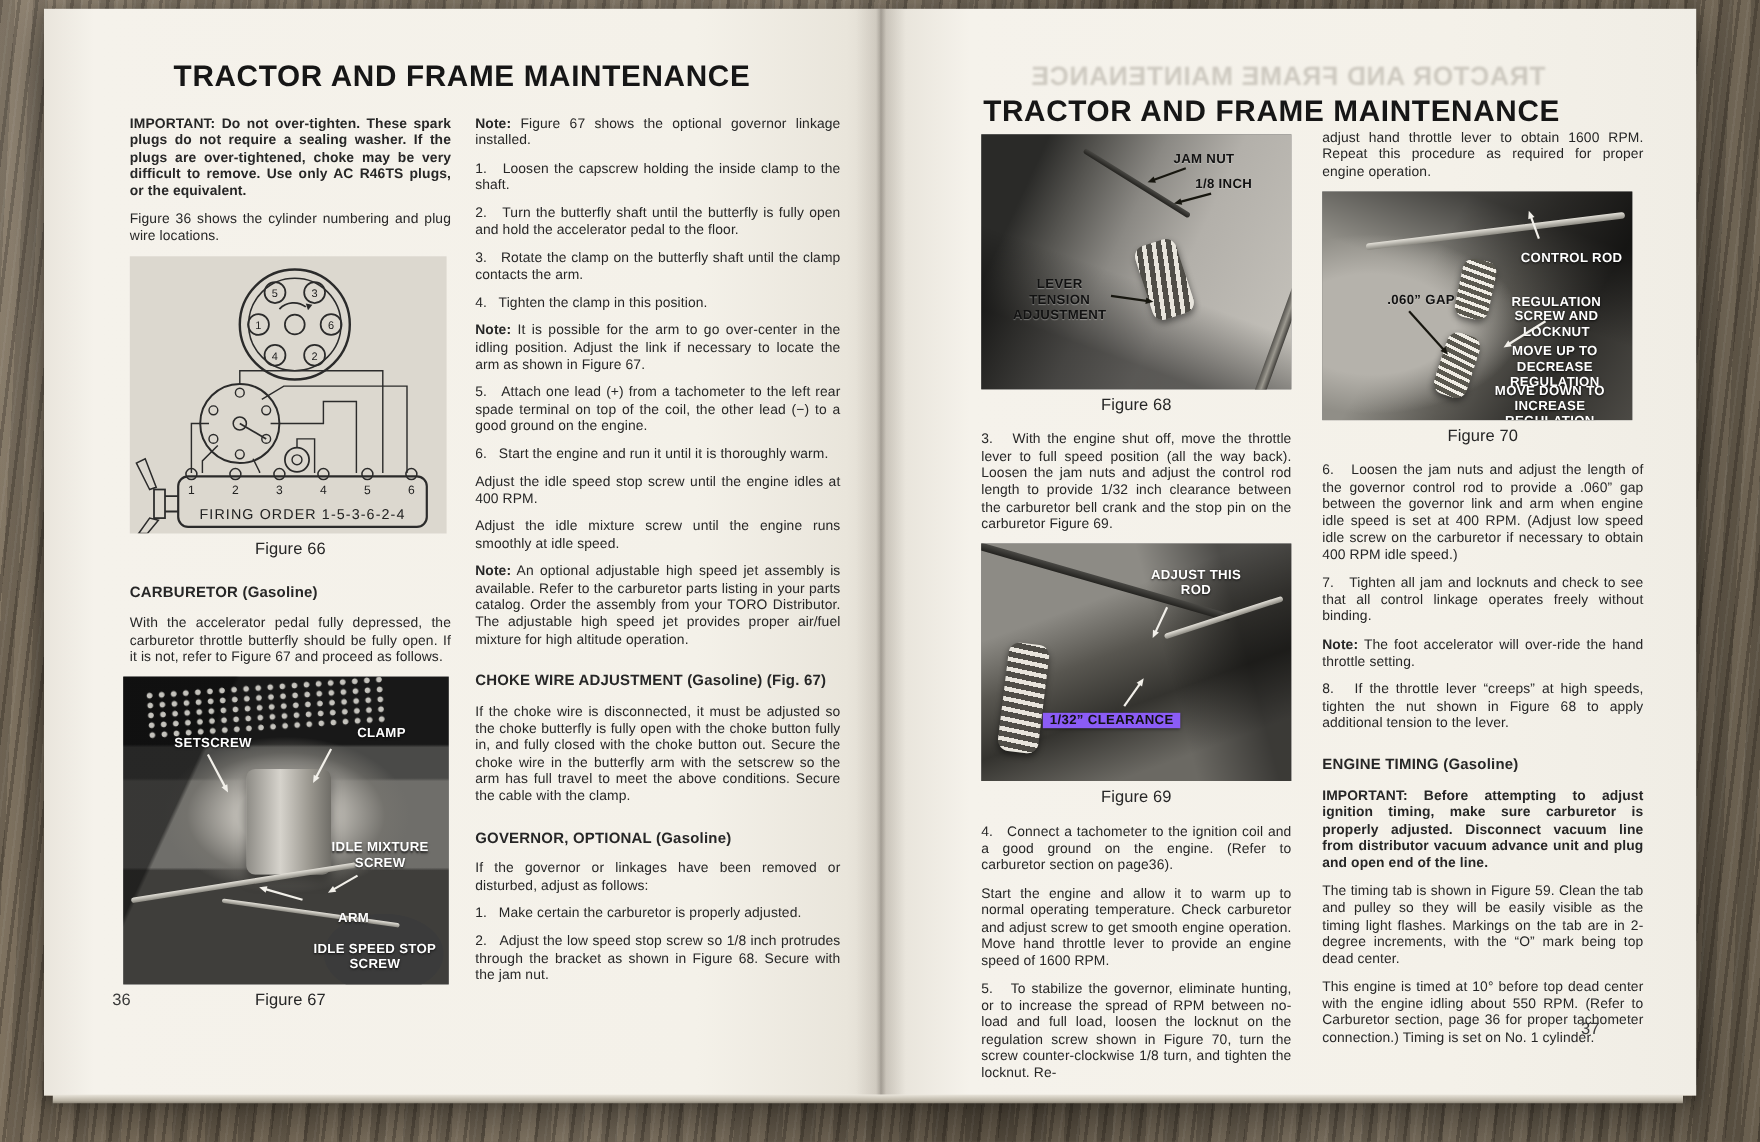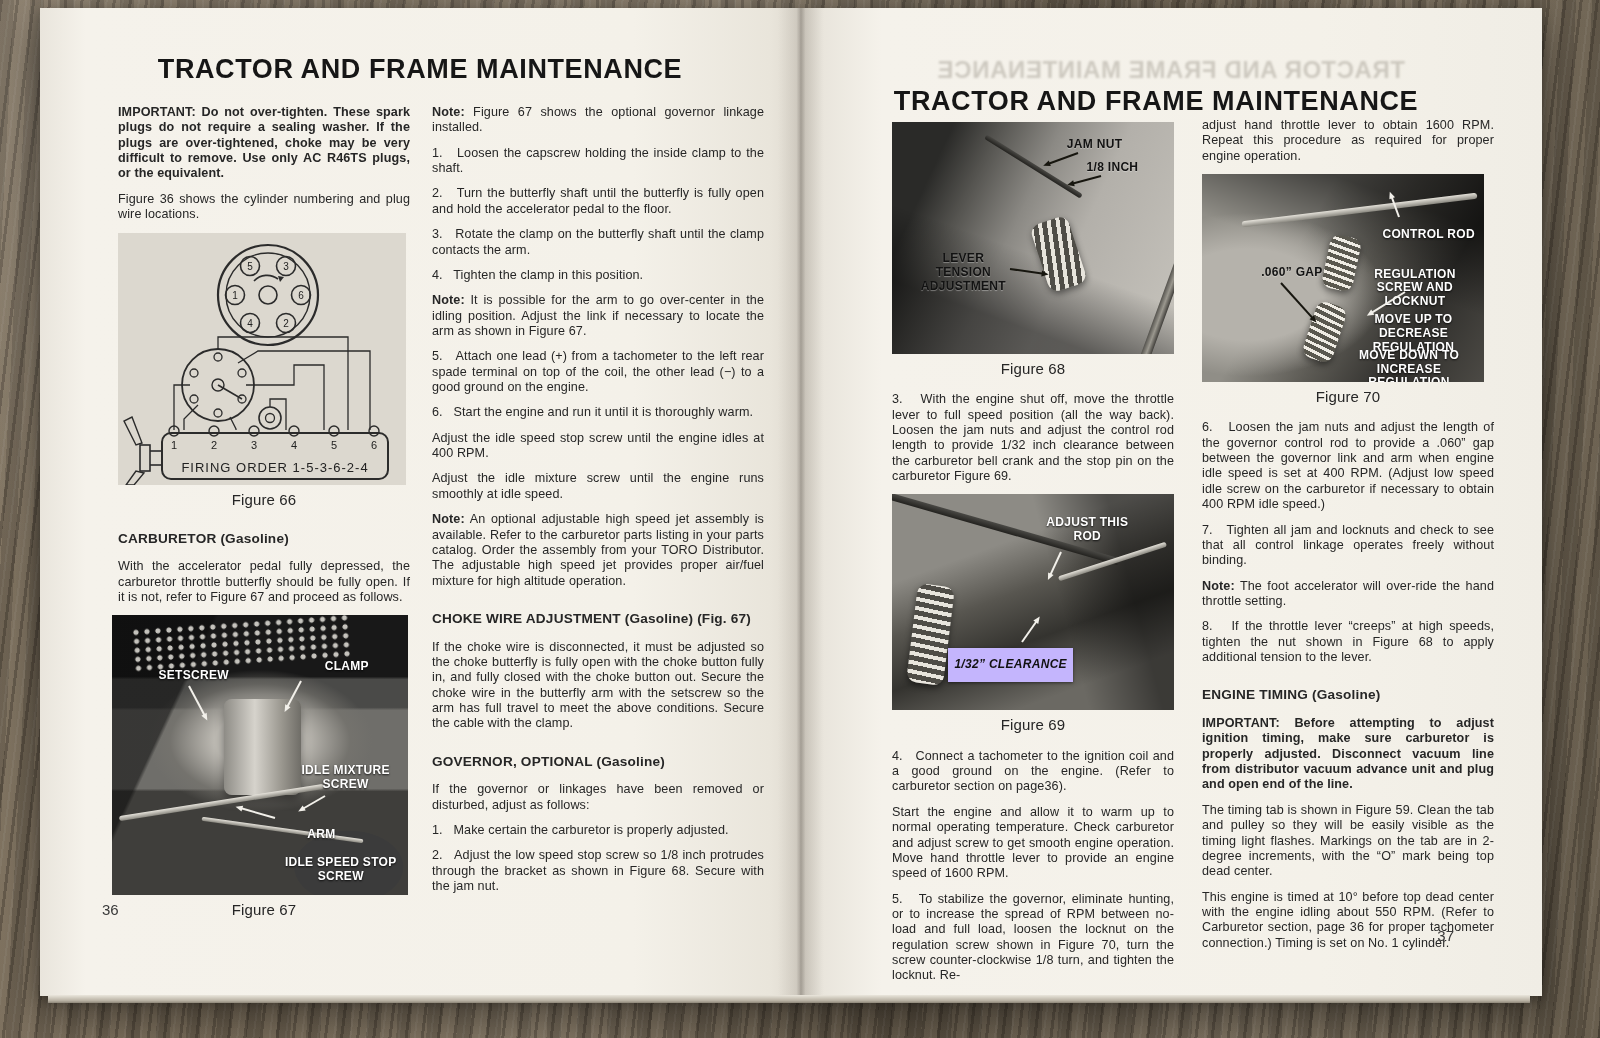--- a/index.html
+++ b/index.html
@@ -94,21 +94,21 @@
       background-size:11px 9px;transform:rotate(-4deg);opacity:.9;}
   .carbbody{position:absolute;left:38%;top:30%;width:26%;height:34%;
       background:linear-gradient(90deg,#8e8c86,#d6d3cc 40%,#9a978f 75%,#6f6d67);
       border-radius:8px;box-shadow:0 6px 10px rgba(0,0,0,.4);}
   .rod{position:absolute;background:linear-gradient(#e5e2da,#8a8880);border-radius:3px;}
   .rod.dk{background:linear-gradient(#4a4945,#23221f);}
   .spring{position:absolute;background:repeating-linear-gradient(100deg,#e8e5dd 0 4px,#4f4d47 4px 9px);border-radius:10px;box-shadow:0 3px 6px rgba(0,0,0,.45);}
   .lbl{position:absolute;font-weight:bold;font-size:12px;line-height:1.15;letter-spacing:.3px;
       color:#fff;text-align:center;text-shadow:0 1px 2px rgba(0,0,0,.8);}
   .lbl.dark{color:#121212;text-shadow:0 1px 1px rgba(255,255,255,.35);}
-  .plate{background:#c4b5fd;color:#121212;padding:10px 6px;text-shadow:none;box-shadow:0 1px 3px rgba(0,0,0,.5);font-style:italic;}
+  .plate{background:#8b5cf6;color:#121212;padding:0 6px;text-shadow:none;box-shadow:0 1px 3px rgba(0,0,0,.5);}
   .arrow{position:absolute;height:2px;background:#f2f0ea;transform-origin:left center;}
   .arrow::after{content:"";position:absolute;right:-5px;top:-2.5px;
       border-top:3.5px solid transparent;border-bottom:3.5px solid transparent;border-left:7px solid #f2f0ea;}
   .arrow.dark{background:#17160f;}
   .arrow.dark::after{border-left-color:#17160f;}
   svg text{font-family:"Liberation Sans",sans-serif;}
 </style>
 </head>
 <body>
 

